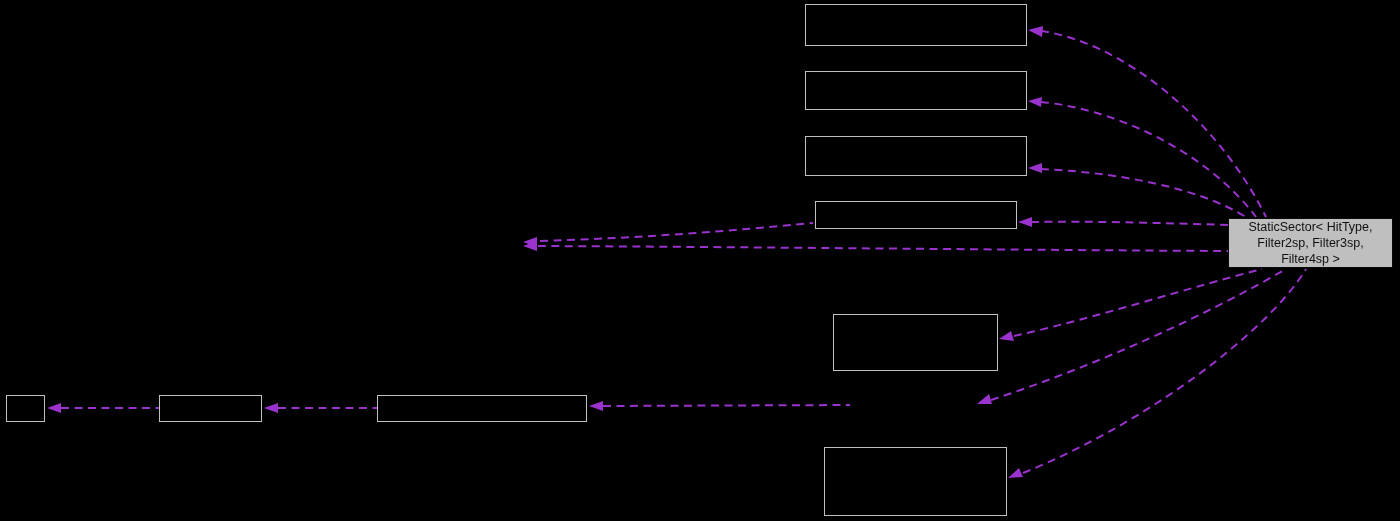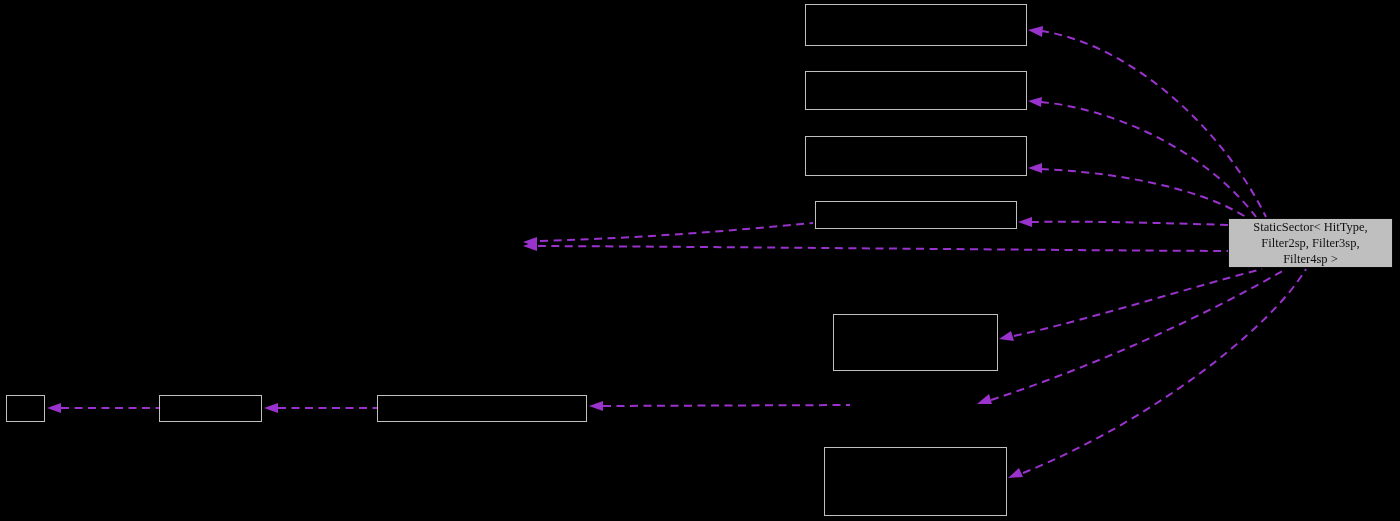--- a/index.html
+++ b/index.html
@@ -11,21 +11,21 @@
     --main-text: #111111;
   }
   * { margin: 0; padding: 0; box-sizing: border-box; }
   html, body { background: var(--background); }
   .canvas {
     position: relative;
     width: 1400px;
     height: 521px;
     background: var(--background);
     overflow: hidden;
-    font-family: Liberation Serif, serif;
+    font-family: Liberation Sans, sans-serif;
   }
   .edges-layer {
     position: absolute;
     left: 0; top: 0;
     width: 1400px; height: 521px;
   }
   .edge {
     fill: none;
     stroke: var(--edge);
     stroke-width: 2;

